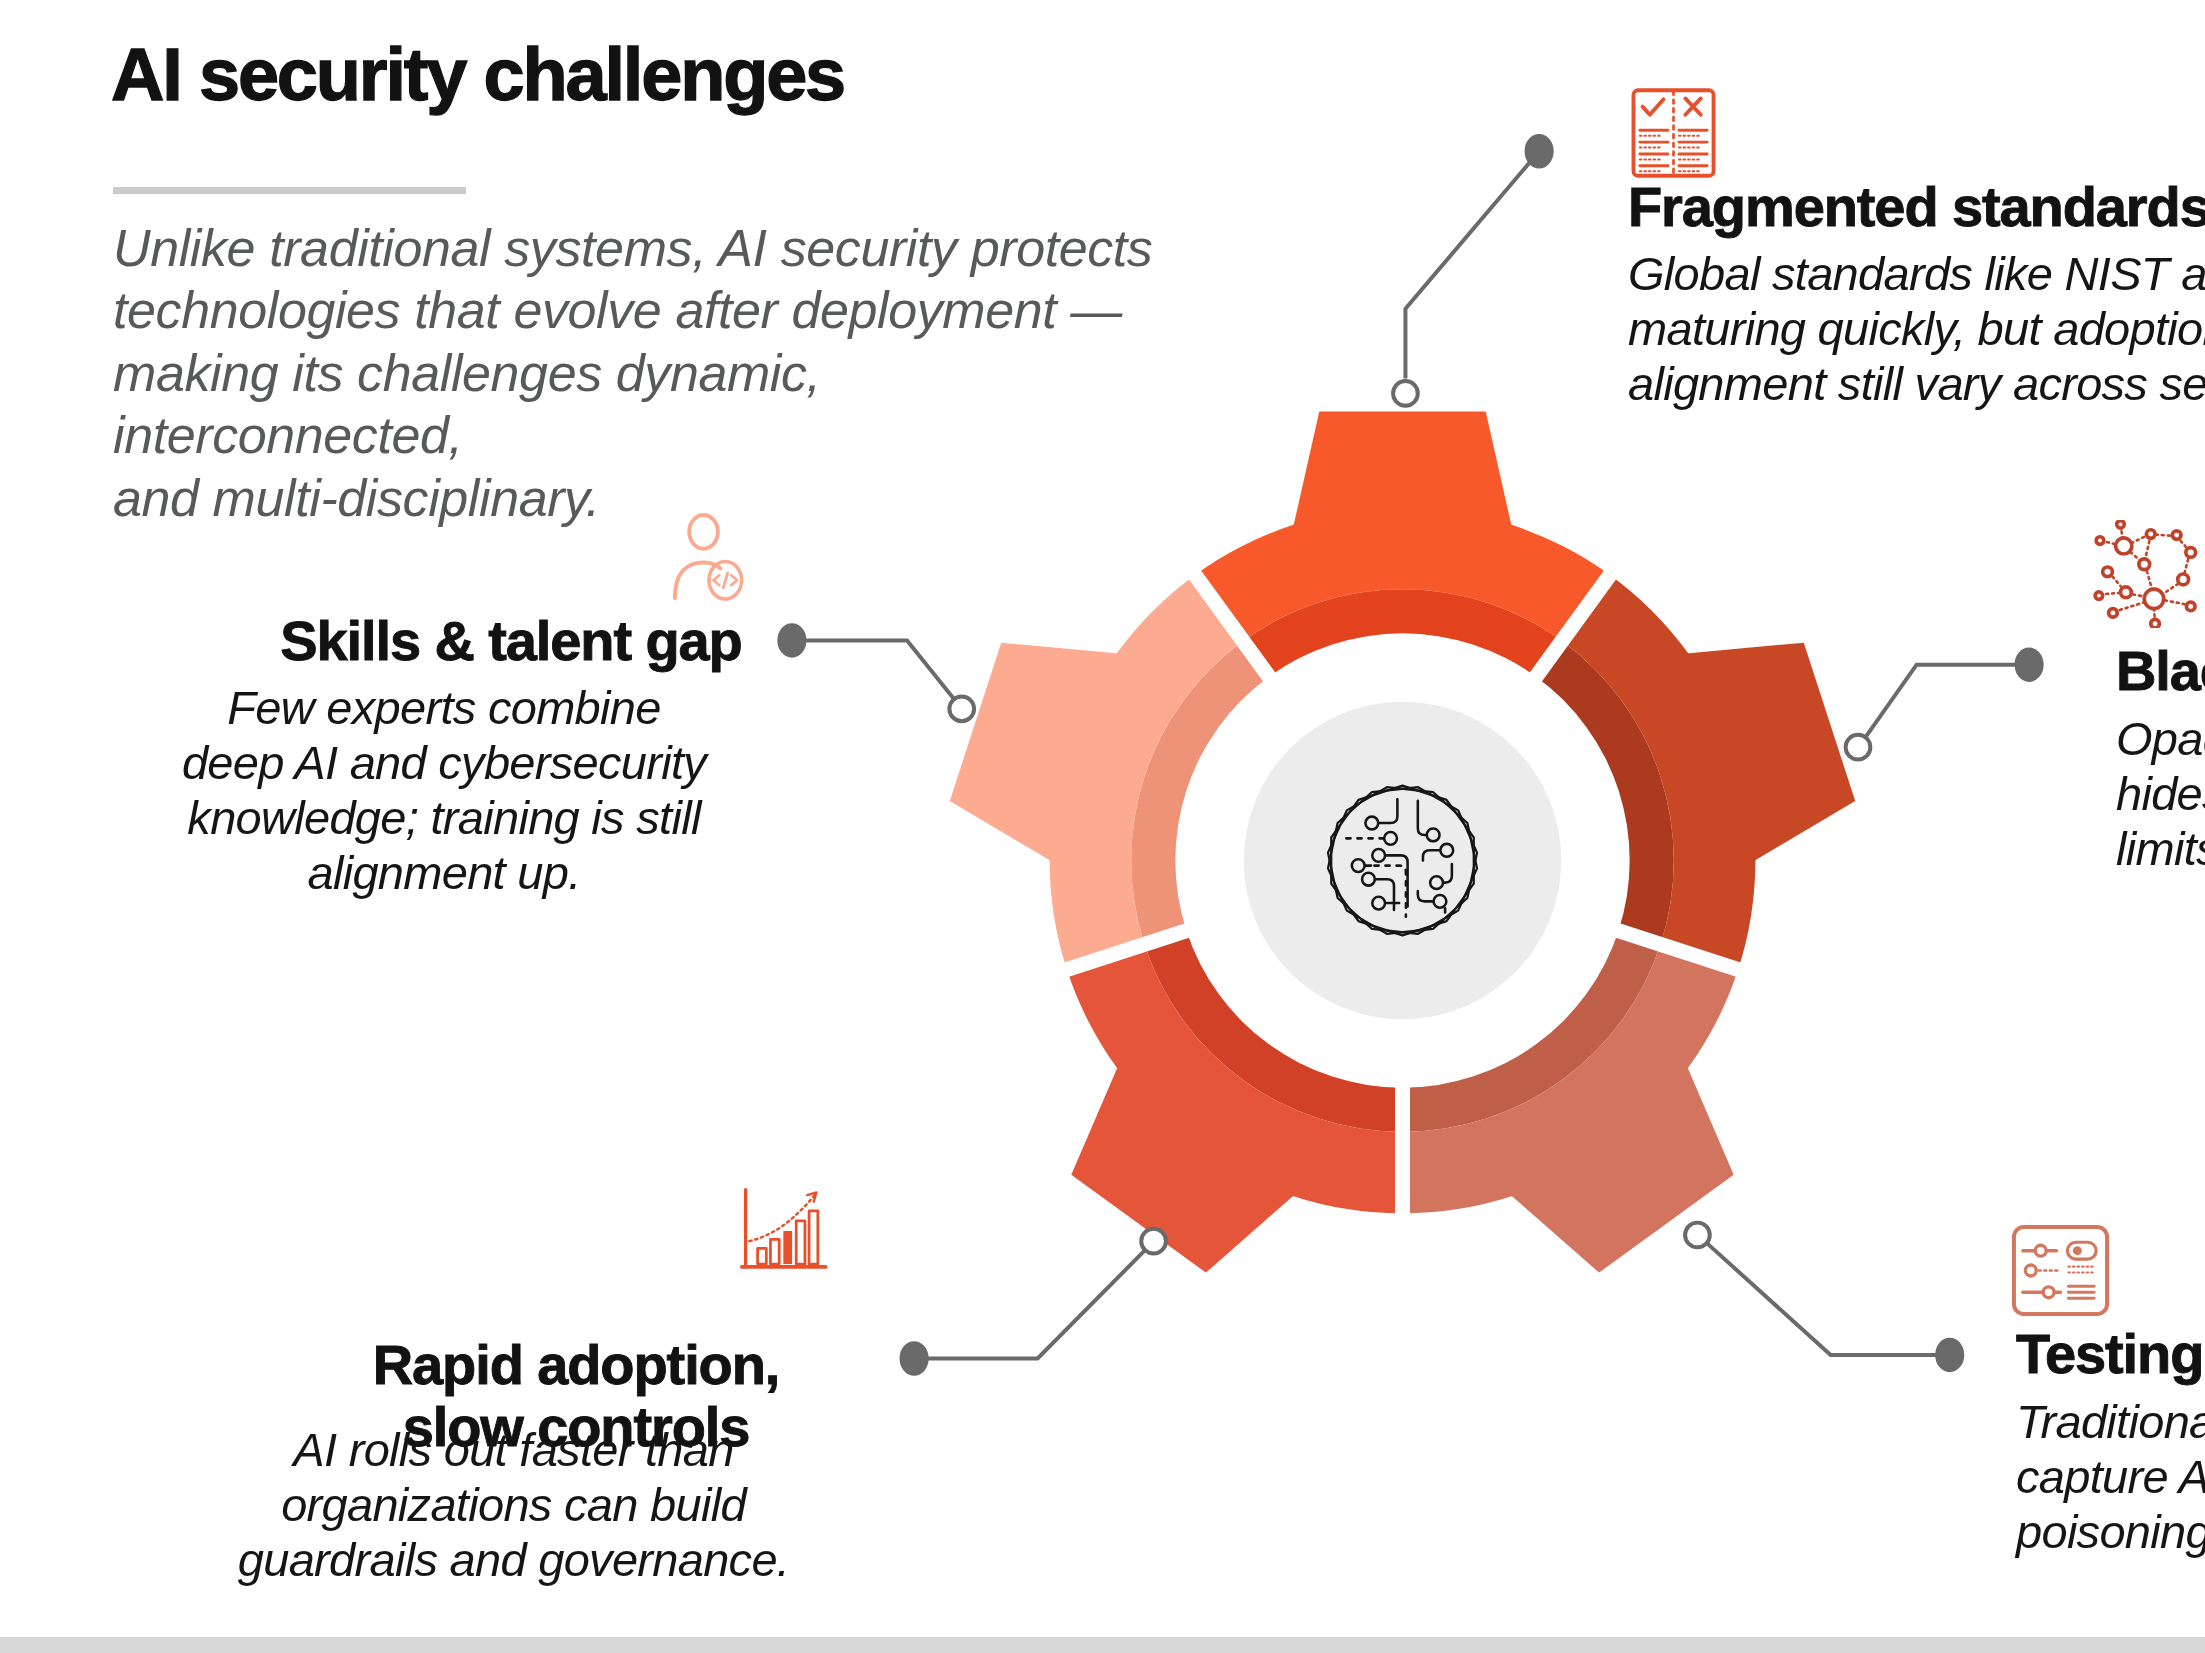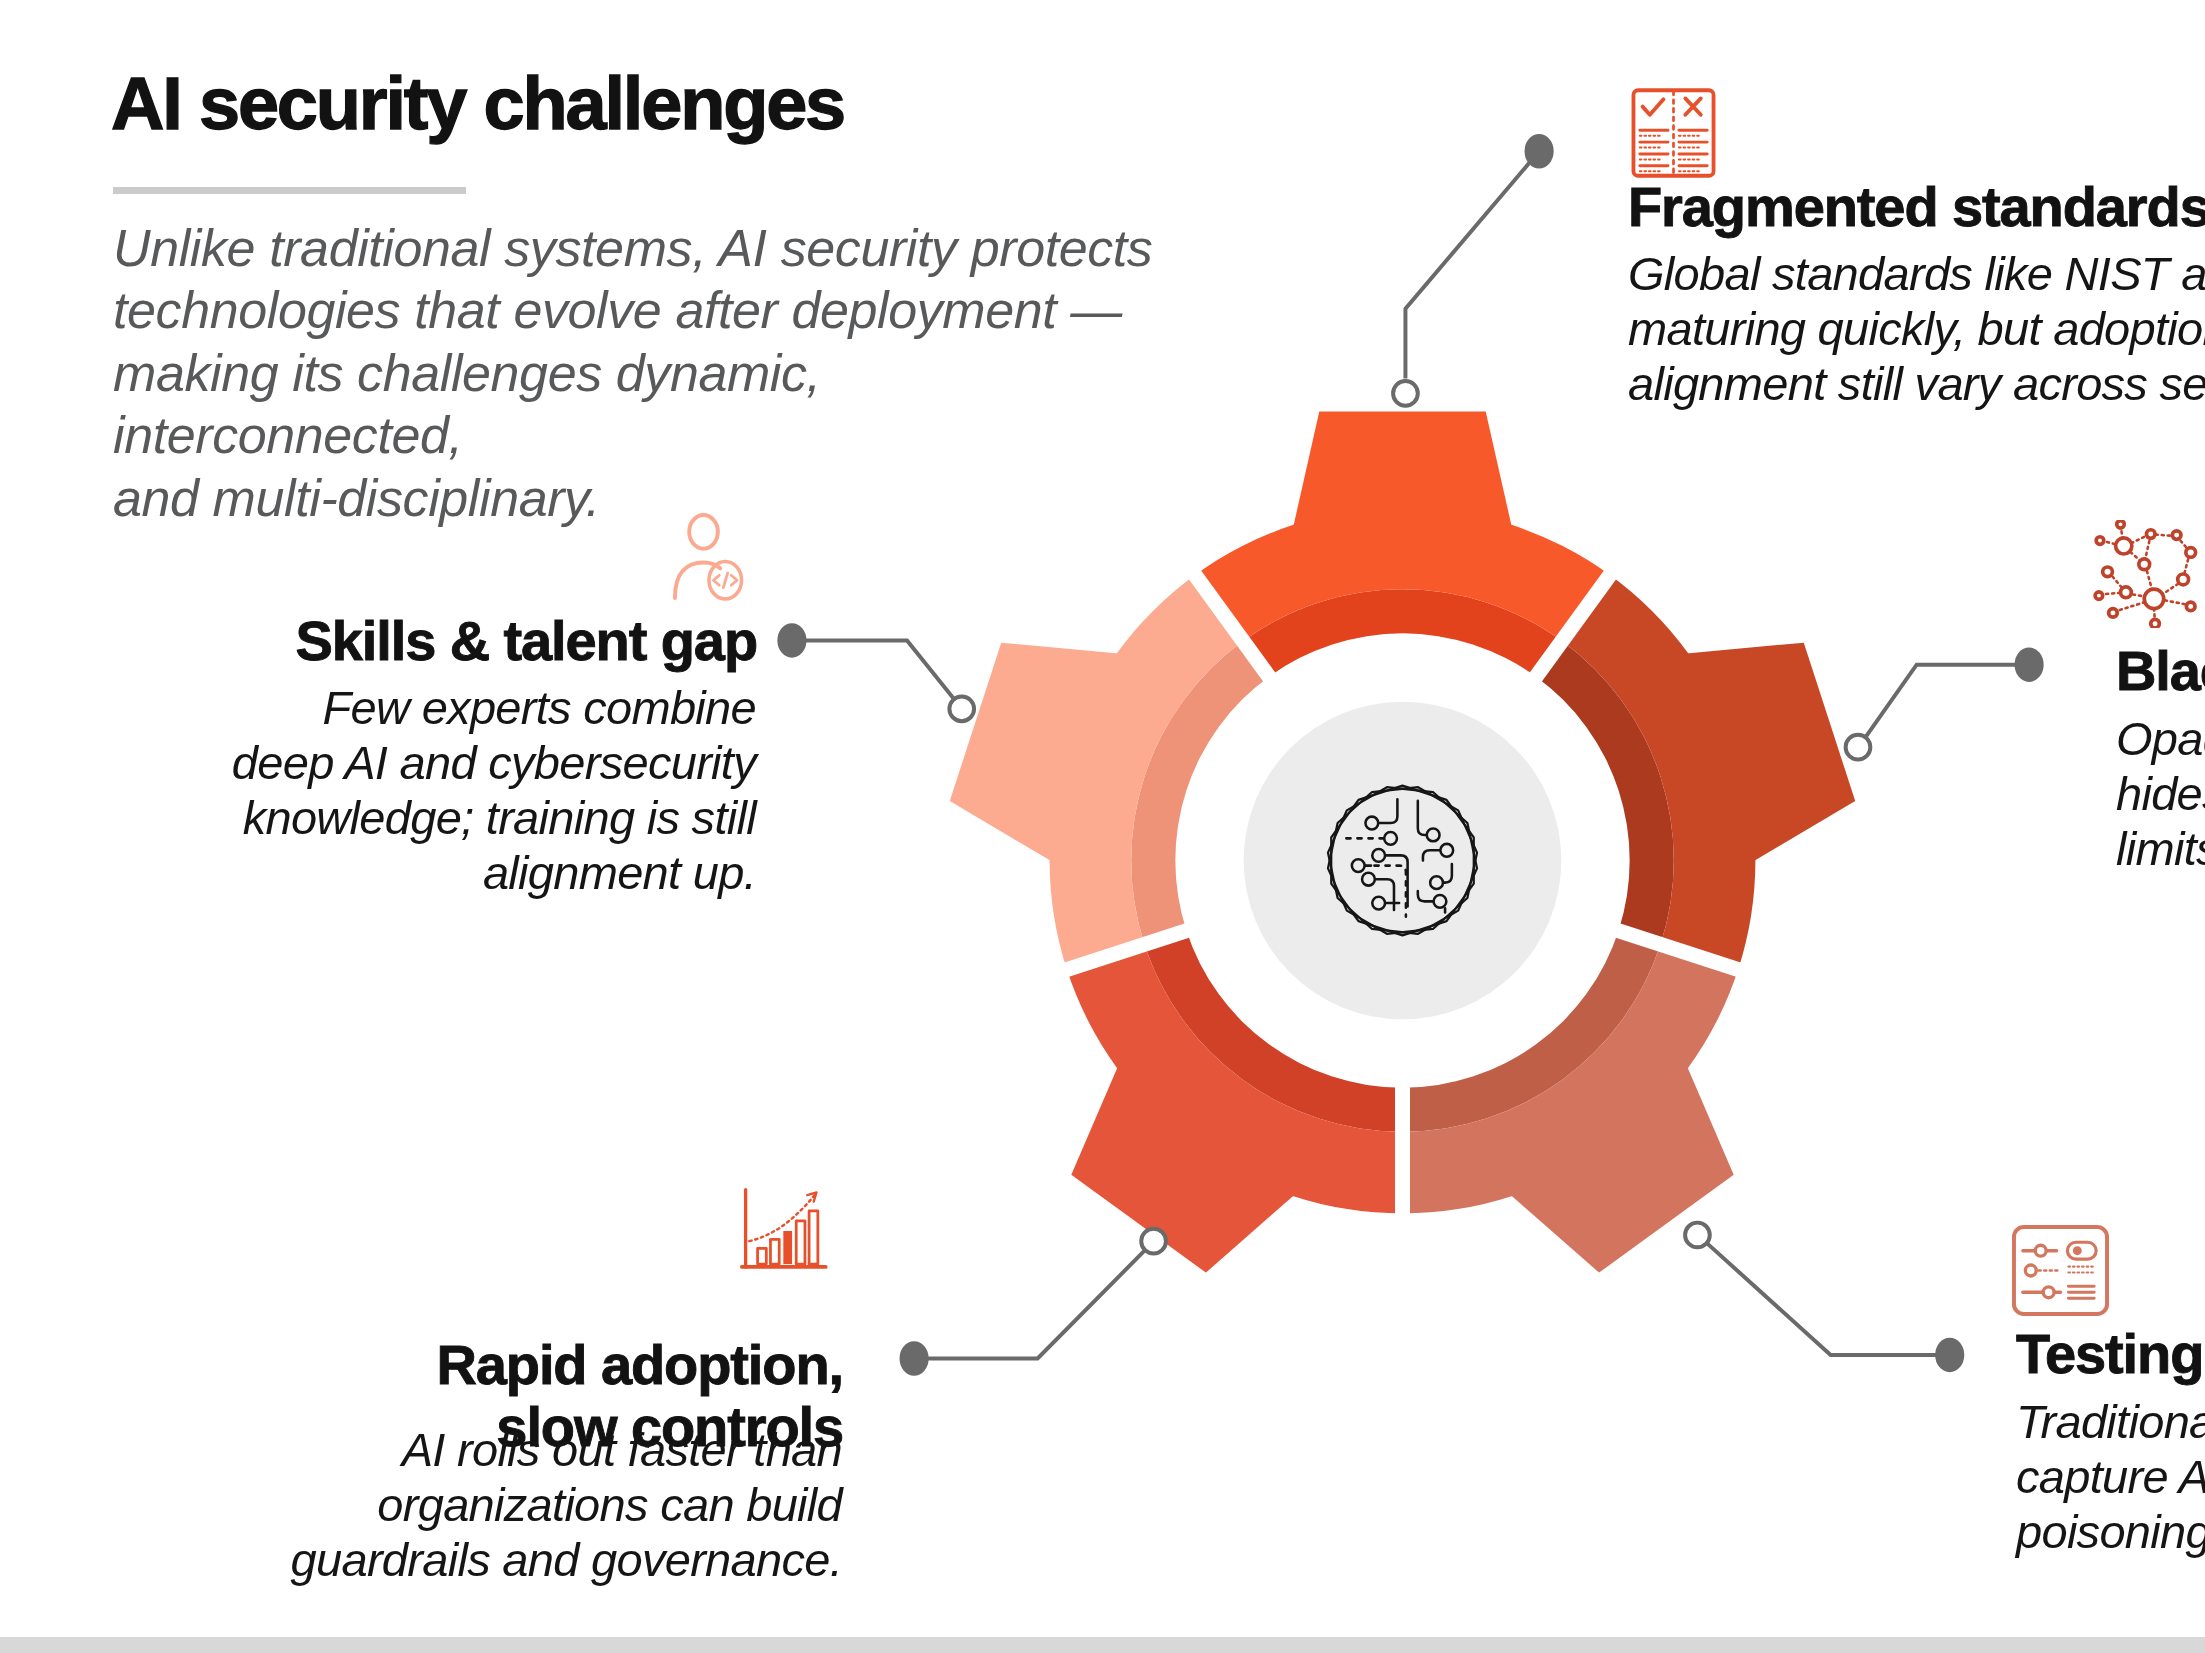--- a/index.html
+++ b/index.html
@@ -6,37 +6,37 @@
     --connector:#6A6A6A; --divider:#CBCBCB; --intro:#58595B;
     --heading:#121212; --body:#151515; --bar:#D8D8D8; --page:#FFFFFF;
   }
   *{box-sizing:border-box;}
   html,body{margin:0;padding:0;}
   body{font-family:"Liberation Sans", sans-serif; background:#fff;}
   .stage{position:relative;width:2941px;height:1654px;background:var(--page);overflow:hidden;}
 
   .abs{position:absolute;}
   .page-title{
-    left:111px;top:65px;font-size:74px;font-weight:bold;color:var(--heading);
+    left:111px;top:36px;font-size:74px;font-weight:bold;color:var(--heading);
     letter-spacing:-2.2px;-webkit-text-stroke:1.3px currentColor;line-height:1.05;
   }
   .divider{left:113px;top:187px;width:353px;height:6.6px;background:var(--divider);}
   .intro{
     left:113px;top:217px;width:1059px;font-size:52px;font-style:italic;
     color:var(--intro);line-height:1.2;white-space:pre-line;letter-spacing:-0.4px;
   }
   .h2{
     font-size:56px;font-weight:bold;color:var(--heading);letter-spacing:-1.1px;
     -webkit-text-stroke:0.9px currentColor;line-height:1.1;white-space:pre-line;
   }
   .body-text{
     font-size:47px;font-style:italic;color:var(--body);line-height:1.17;
     white-space:pre-line;letter-spacing:-0.7px;
   }
-  .right{text-align:right;}
+  .right{text-align:center;}
 
   
   .icon path,.icon rect,.icon ellipse,.icon line,.icon polyline{
     stroke:var(--c);fill:none;stroke-linecap:round;stroke-linejoin:round;
   }
   .icon circle{stroke:var(--c);fill:#fff;}
   .icon .f{fill:var(--c);stroke:none;}
 
   
   .circuit path,.circuit polygon{stroke:var(--ink);fill:none;stroke-linecap:round;stroke-linejoin:round;}

